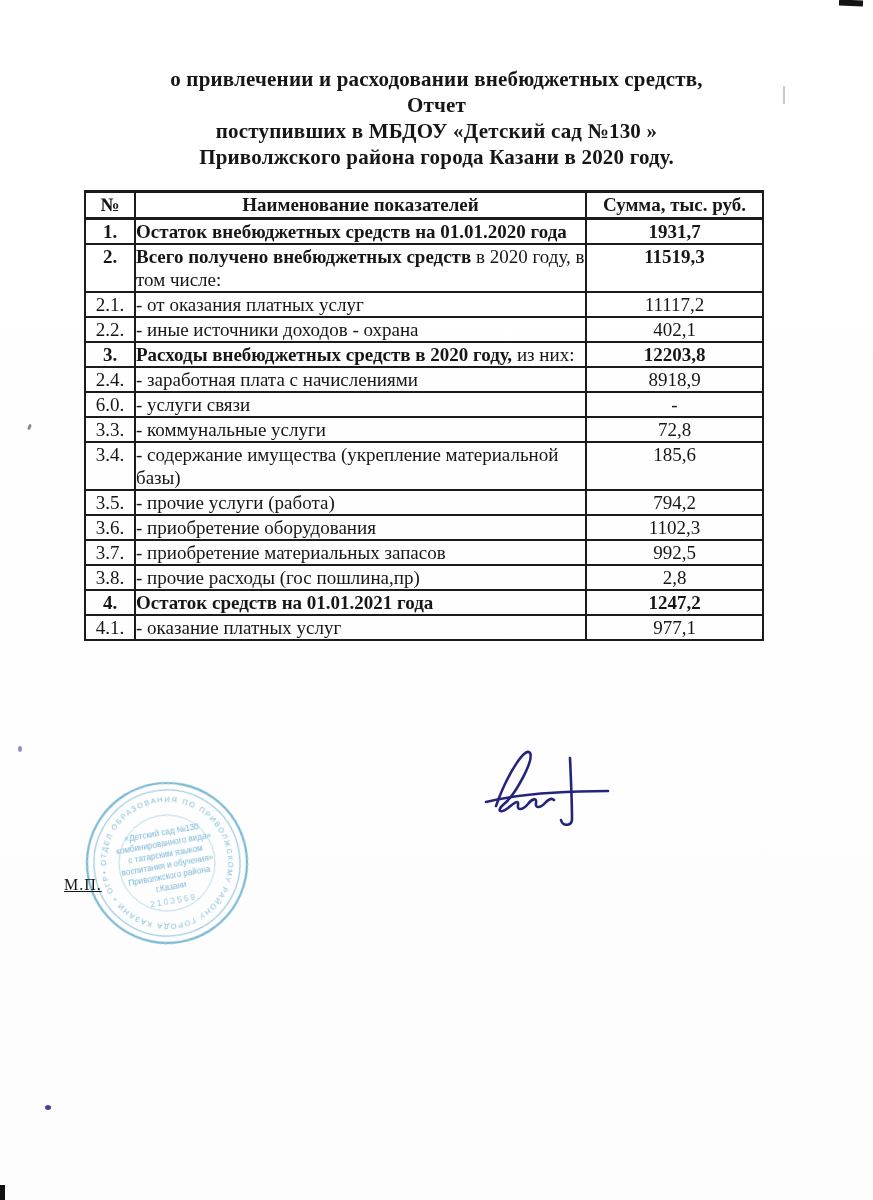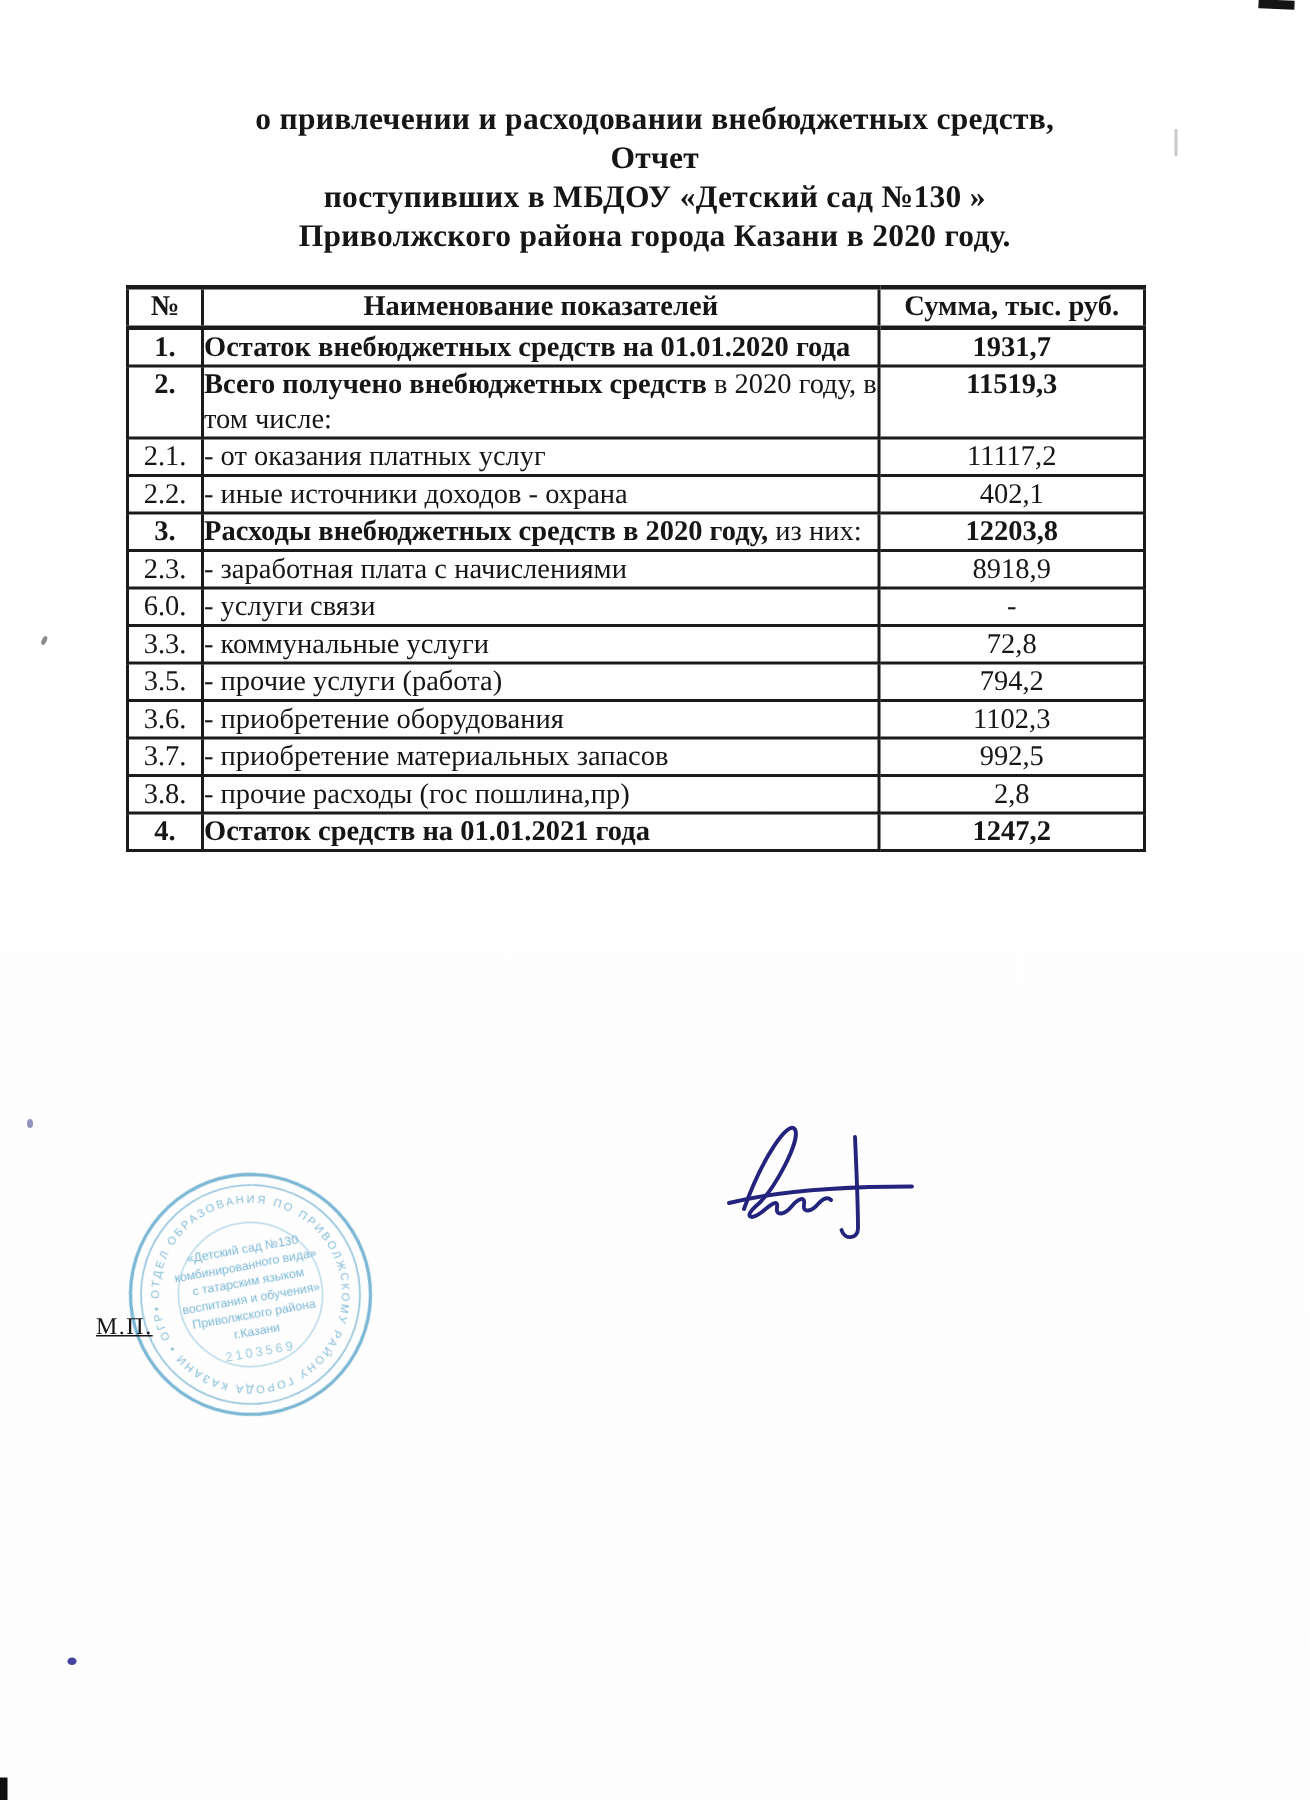--- a/index.html
+++ b/index.html
@@ -123,35 +123,40 @@
           <td class="row-num">2.2.</td>
           <td class="row-name">- иные источники доходов - охрана</td>
           <td class="row-value">402,1</td>
         </tr>
         <tr>
           <td class="row-num emph">3.</td>
           <td class="row-name"><b>Расходы внебюджетных средств в 2020 году,</b> из них:</td>
           <td class="row-value emph">12203,8</td>
         </tr>
         <tr>
-          <td class="row-num">2.3.</td>
+          <td class="row-num">2.4.</td>
           <td class="row-name">- заработная плата с начислениями</td>
           <td class="row-value">8918,9</td>
         </tr>
         <tr>
           <td class="row-num">6.0.</td>
           <td class="row-name">- услуги связи</td>
           <td class="row-value">-</td>
         </tr>
         <tr>
           <td class="row-num">3.3.</td>
           <td class="row-name">- коммунальные услуги</td>
           <td class="row-value">72,8</td>
         </tr>
         <tr>
+          <td class="row-num">3.4.</td>
+          <td class="row-name">- содержание имущества (укрепление материальной базы)</td>
+          <td class="row-value">185,6</td>
+        </tr>
+        <tr>
           <td class="row-num">3.5.</td>
           <td class="row-name">- прочие услуги (работа)</td>
           <td class="row-value">794,2</td>
         </tr>
         <tr>
           <td class="row-num">3.6.</td>
           <td class="row-name">- приобретение оборудования</td>
           <td class="row-value">1102,3</td>
         </tr>
         <tr>
@@ -161,20 +166,25 @@
         </tr>
         <tr>
           <td class="row-num">3.8.</td>
           <td class="row-name">- прочие расходы (гос пошлина,пр)</td>
           <td class="row-value">2,8</td>
         </tr>
         <tr>
           <td class="row-num emph">4.</td>
           <td class="row-name"><b>Остаток средств на 01.01.2021 года</b></td>
           <td class="row-value emph">1247,2</td>
+        </tr>
+        <tr>
+          <td class="row-num">4.1.</td>
+          <td class="row-name">- оказание платных услуг</td>
+          <td class="row-value">977,1</td>
         </tr>
       </tbody>
   </table>
 
 
   <svg class="signature-svg" viewBox="0 0 140 88">
     <g fill="none" stroke="#24247e" stroke-width="2.6" stroke-linecap="round" stroke-linejoin="round">
       <path d="M18,66 C30,32 48,6 52,13 C56,20 38,54 26,64 C18,71 22,74 30,68 C36,63 41,59 40,65 C39,71 45,70 50,64 C54,59 59,57 58,63 C57,69 63,68 68,62 C71,59 74,58 76,60"></path>
       <path d="M8,62 C40,54 82,51 130,51"></path>
       <path d="M92,18 C93,40 94,62 94,79 C94,86 85,87 83,80"></path>

